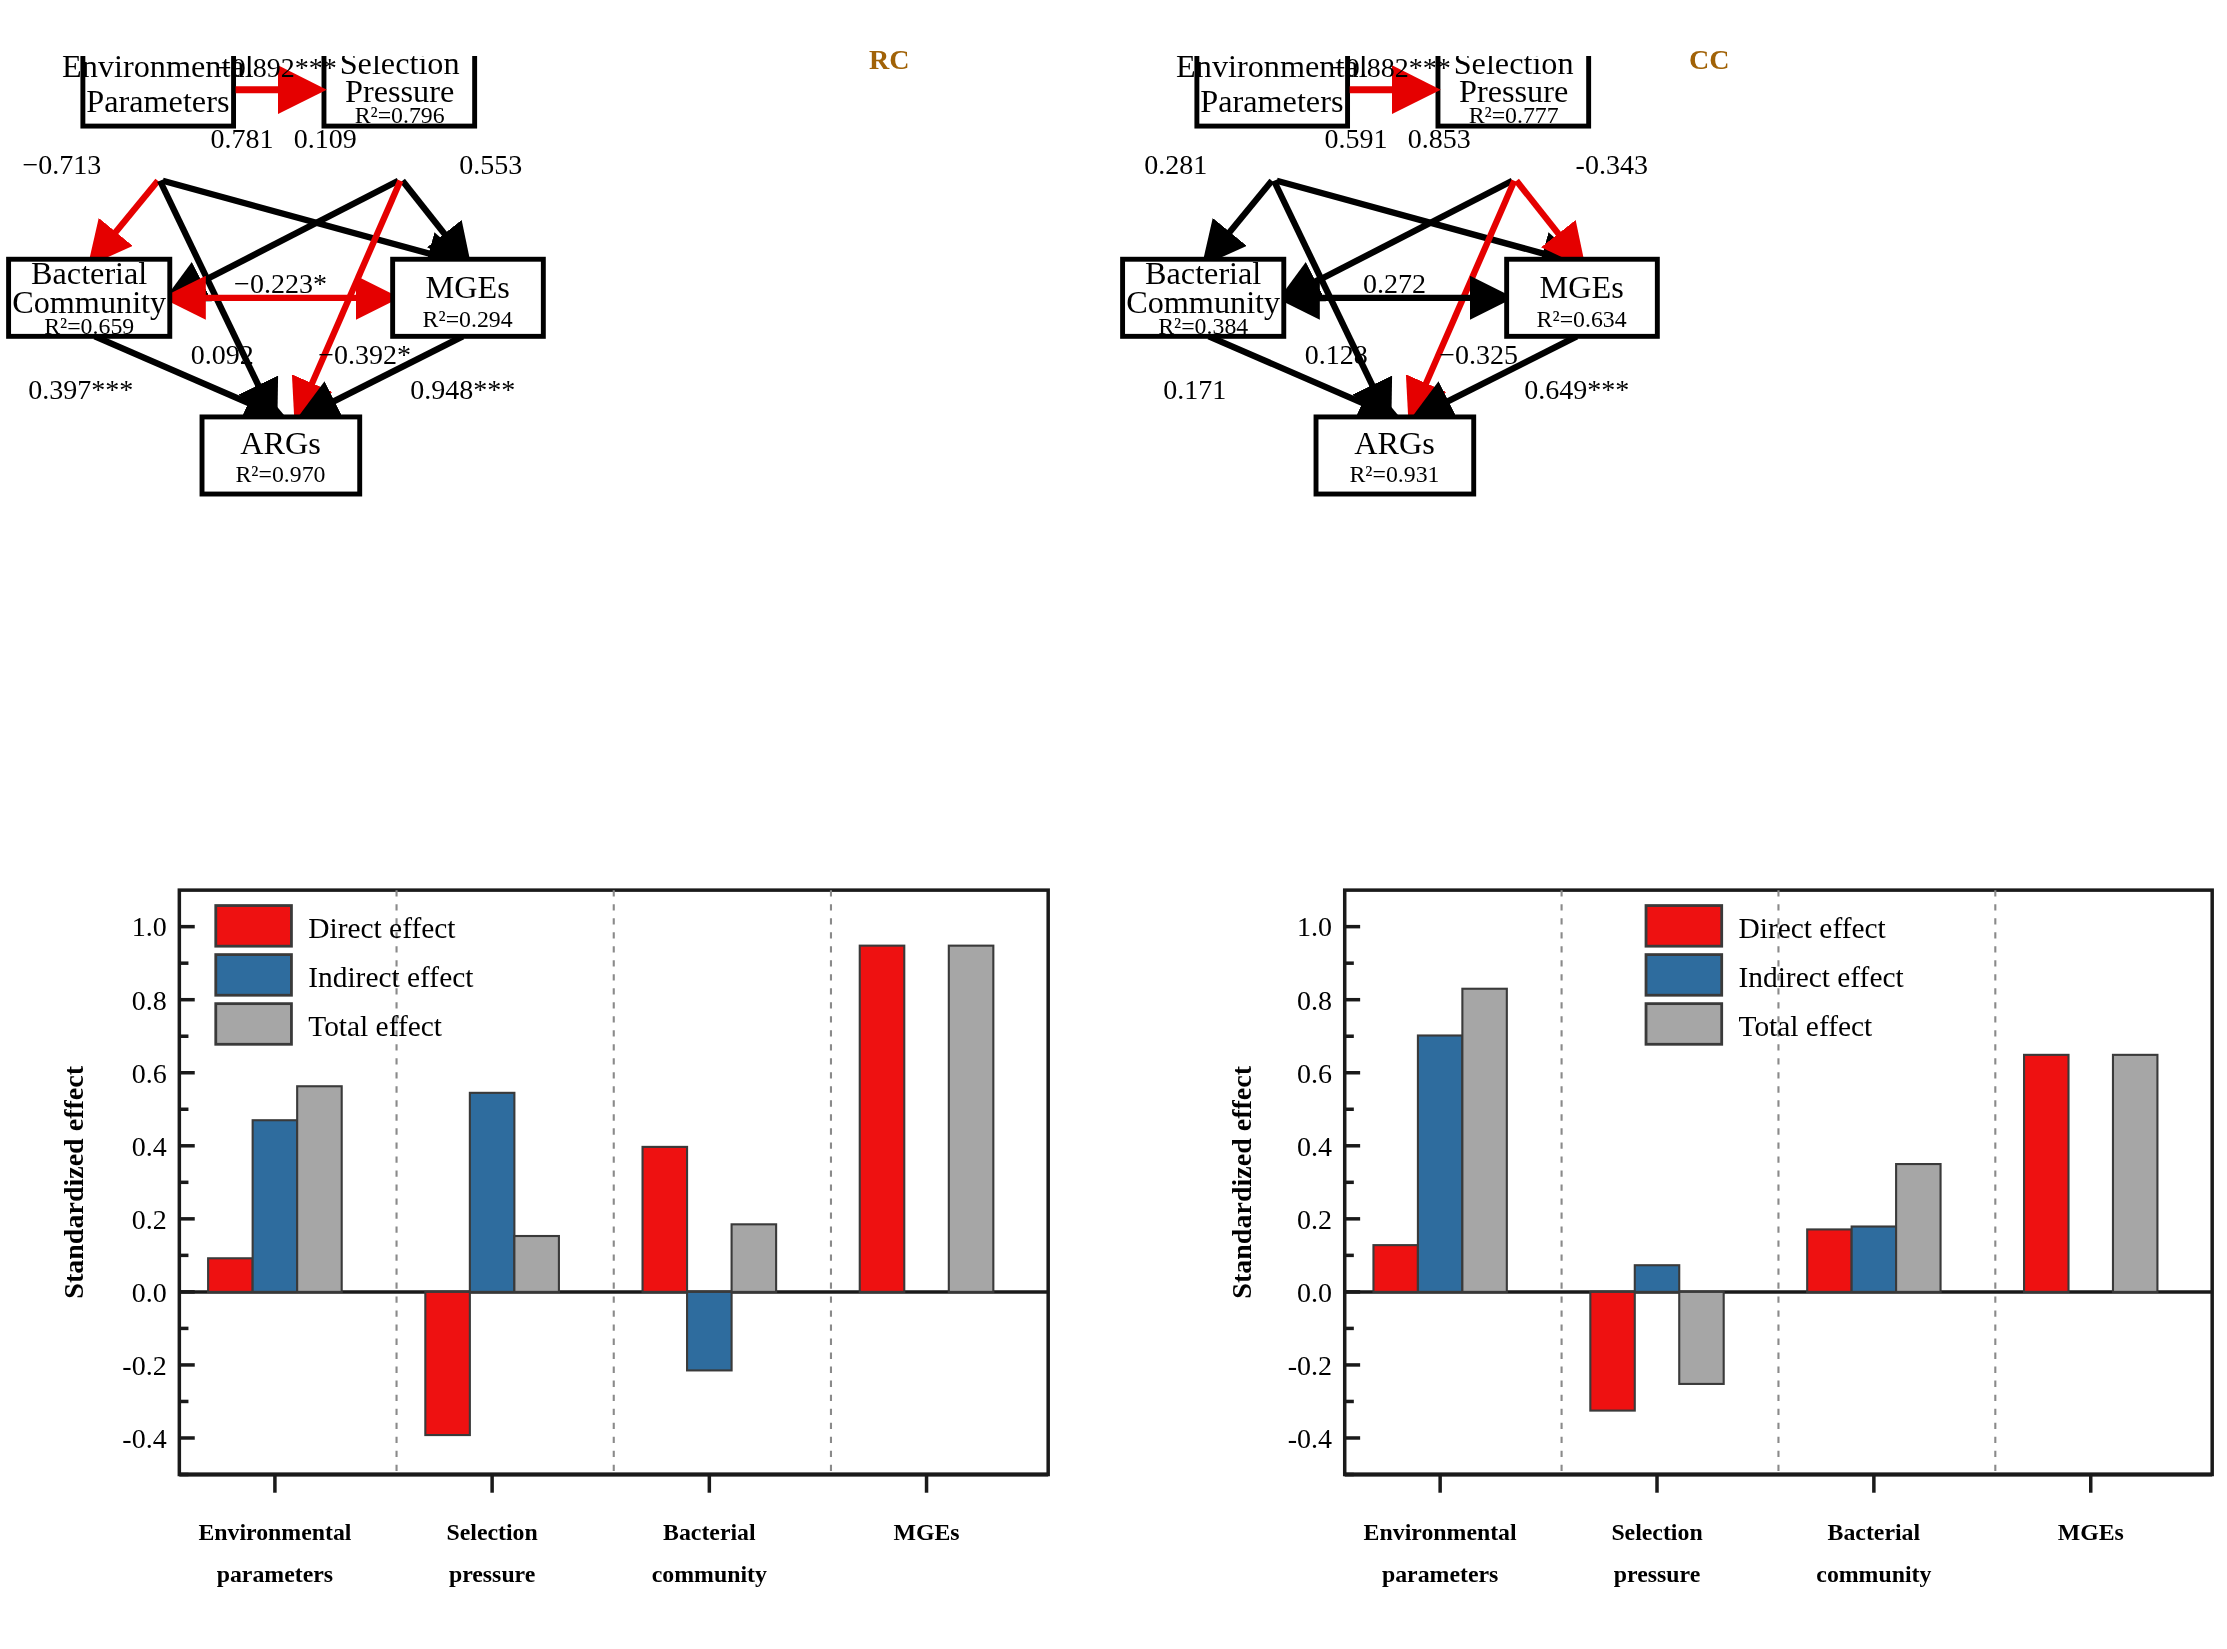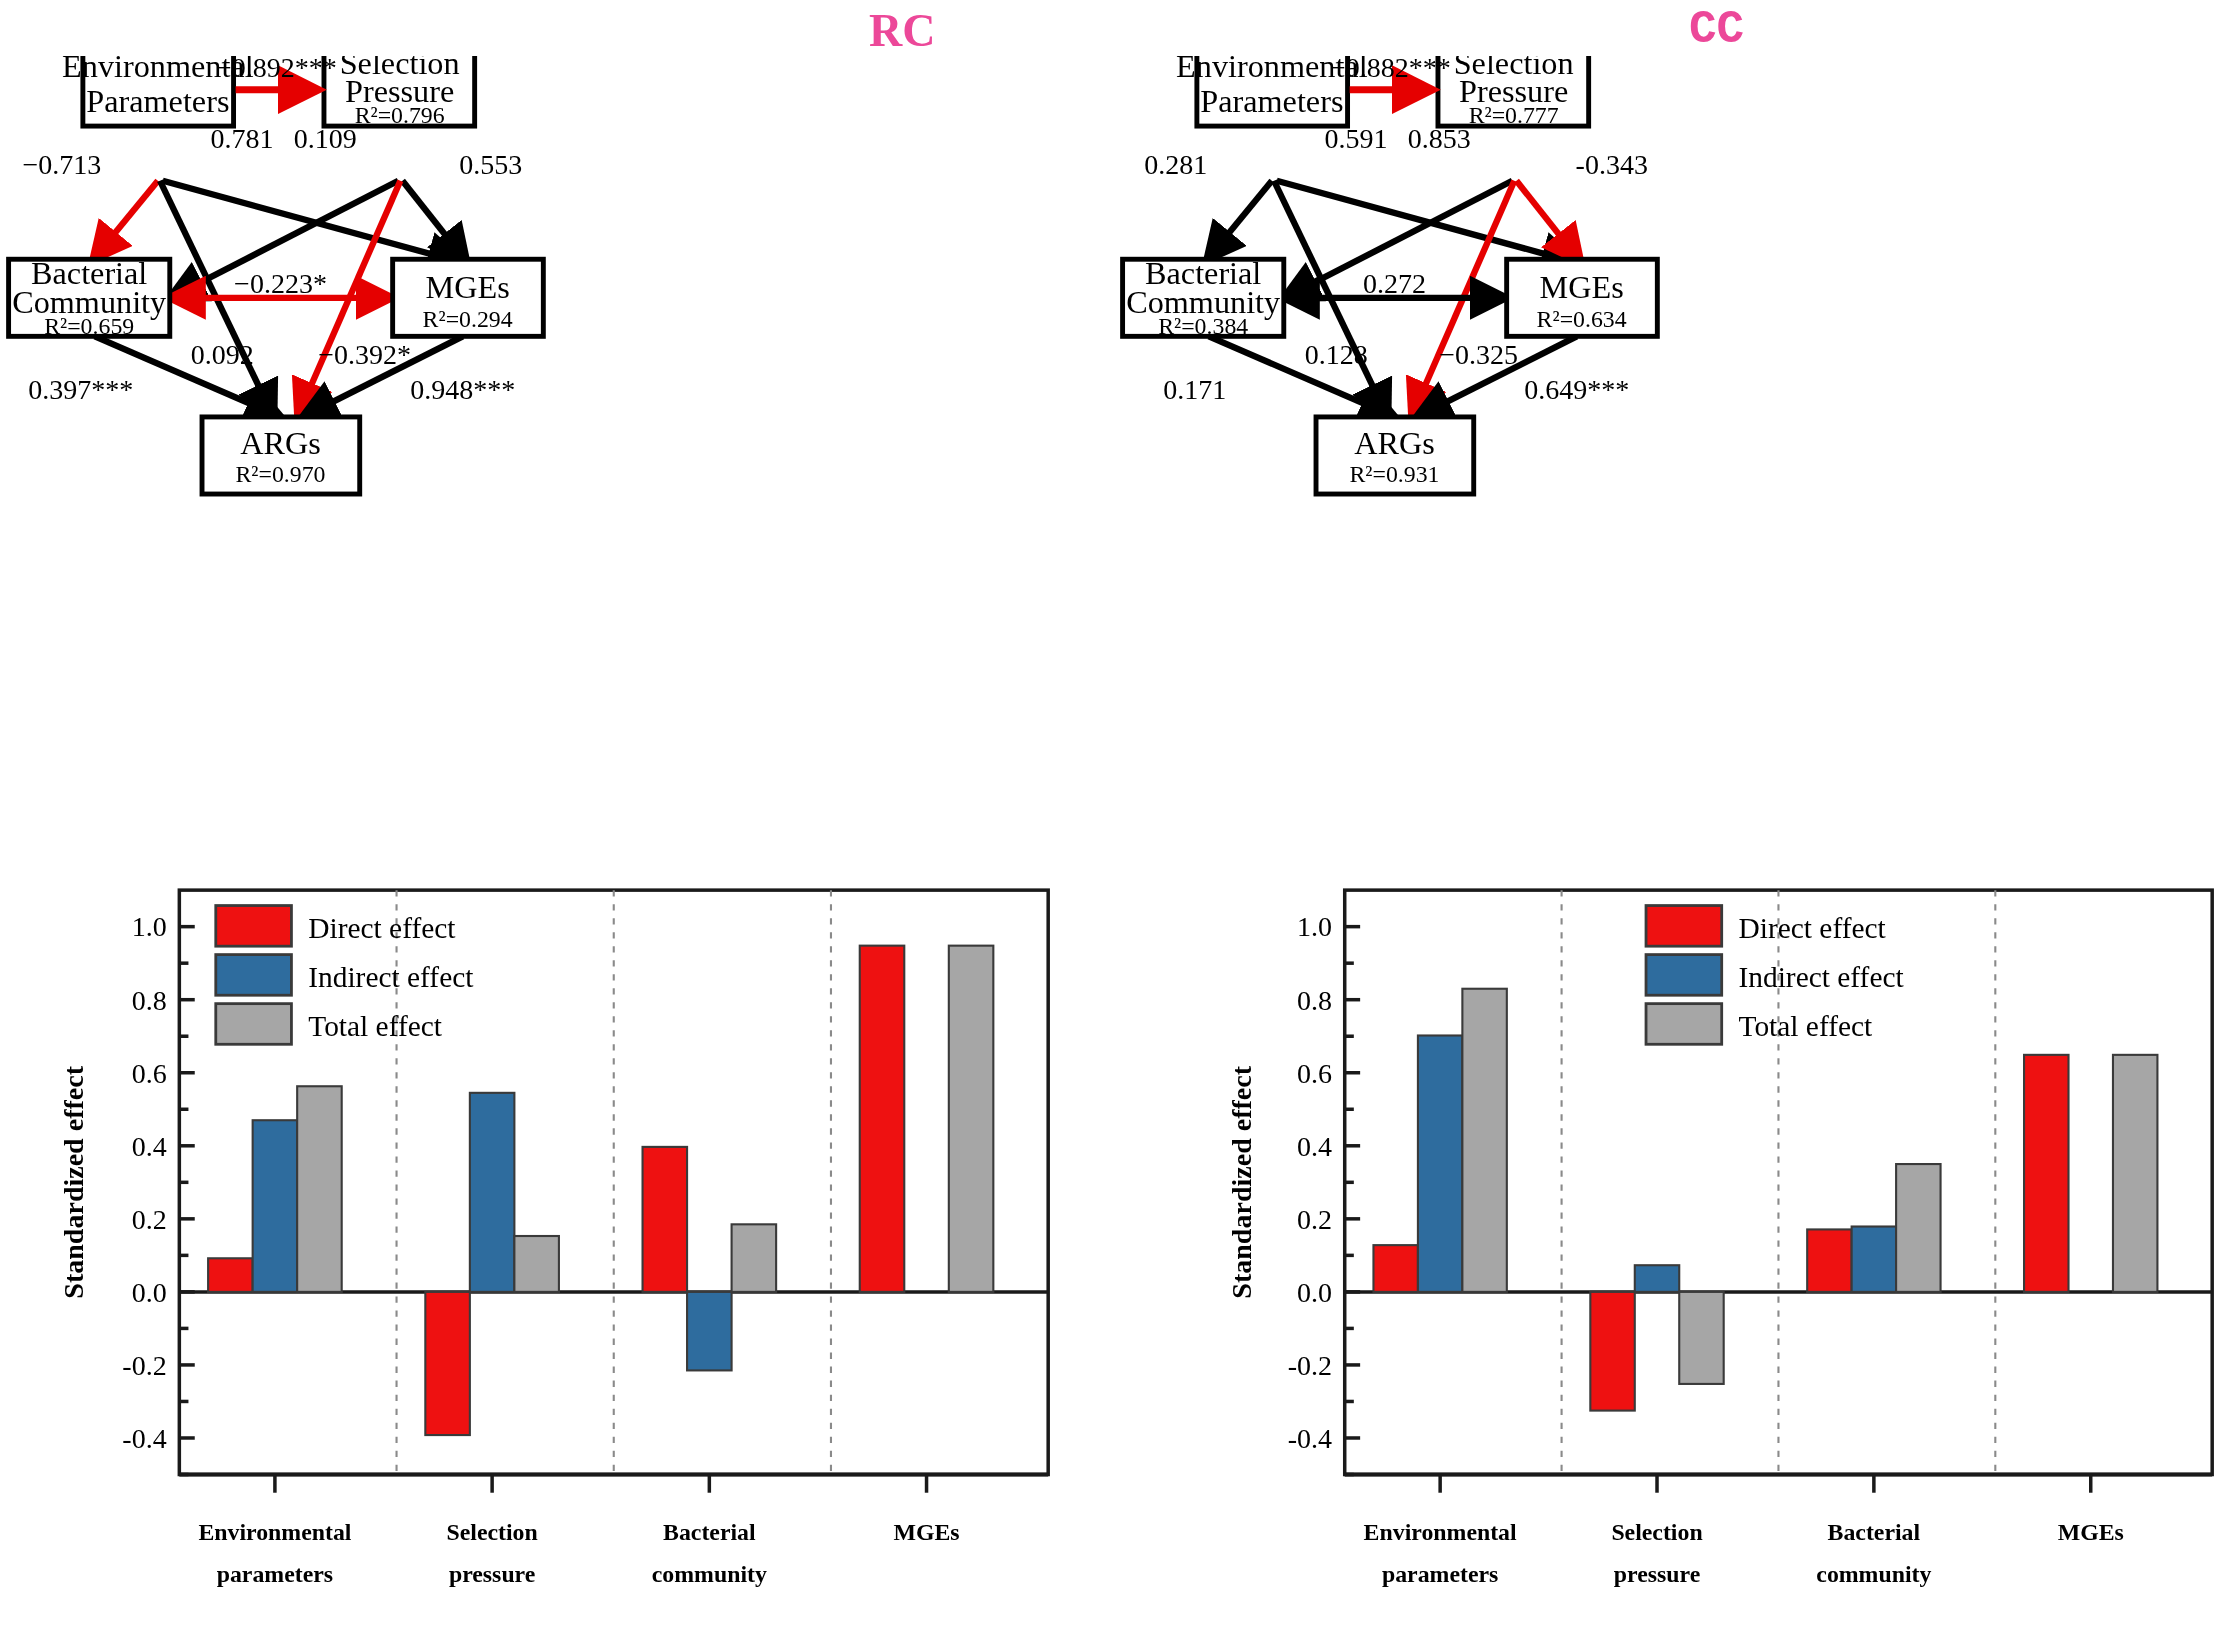--- a/index.html
+++ b/index.html
@@ -1,34 +1,34 @@
 <!DOCTYPE html>
 <html style="font-size:11.2px"><head>
 <meta charset="utf-8">
 <style>
   html,body{margin:0;padding:0;background:#fff;}
   body{width:2227px;height:1649px;font-family:"Liberation Serif",serif;position:relative;overflow:hidden;}
   .panel{position:absolute;}
-  .ttl{position:absolute;font-weight:bold;font-size:46px;font-family:"Liberation Serif",serif;color:#ec4899;}
+  .ttl{position:absolute;font-weight:bold;font-size:28px;font-family:"Liberation Serif",serif;color:#a16207;margin-top:40px;}
   svg{display:block;}
   text{font-family:"Liberation Serif",serif;fill:#000;}
   .boxlabel{font-size:46px;}
   .r2{font-size:34px;}
   .pathlabel{font-size:40px;}
   .axnum{font-size:40px;}
   .axcat{font-size:34px;font-weight:bold;}
   .aytitle{font-size:40px;font-weight:bold;}
   .leg{font-size:42px;}
 </style>
 </head>
 <body>
 
 <div class="ttl" style="left:869px;top:4.2px;">RC</div>
 
-<div class="ttl" style="left:1689px;top:4.2px;font-family:Liberation Mono, monospace;">CC</div>
+<div class="ttl" style="left:1689px;top:4.2px;">CC</div>
 
 <div class="panel" style="left:0;top:56px;width:1114px;height:827px;">
 <svg width="1114" height="827" viewBox="0 0 1589 1180">
   <defs>
     <marker id="ahB" markerWidth="7" markerHeight="7" refX="5.6" refY="3.5" orient="auto" markerUnits="strokeWidth">
       <path d="M0,0 L7,3.5 L0,7 z" fill="#000"></path>
     </marker>
     <marker id="ahBs" markerWidth="7" markerHeight="7" refX="1.4" refY="3.5" orient="auto" markerUnits="strokeWidth">
       <path d="M7,0 L0,3.5 L7,7 z" fill="#000"></path>
     </marker>

